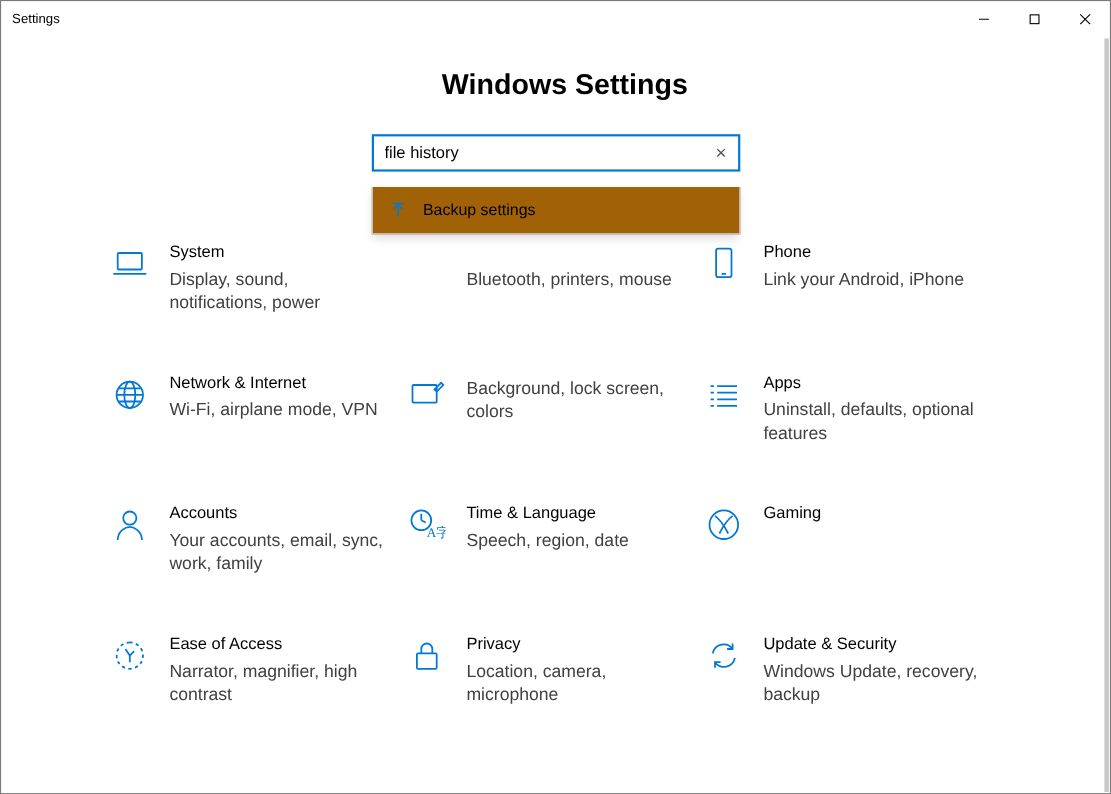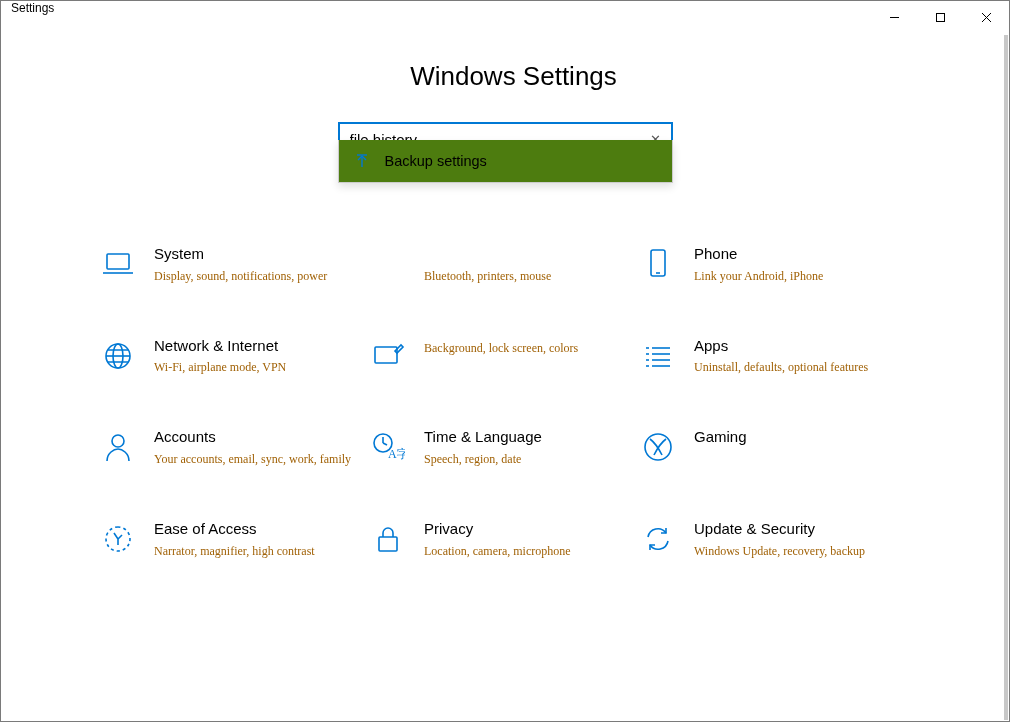--- a/index.html
+++ b/index.html
@@ -13,21 +13,21 @@
   }
   .window {
     width: 1010px; height: 722px;
     border: 1px solid #7a7a7a;
     position: relative;
     background: #fff;
   }
   .titlebar {
     height: 32px;
     display: flex;
-    align-items: flex-start;
+    align-items: center;
     justify-content: space-between;
     padding-left: 10px;
     font-size: 12px;
     color: #000;
     gap: 28px;
   }
   .title-left { display:flex; align-items:center; gap:6px; }
   .win-controls { display:flex; height:32px; }
   .win-btn {
     width:46px; height:32px;
@@ -35,21 +35,21 @@
     font-size:12px; font-family: "Segoe UI Symbol", sans-serif;
     cursor: default;
   }
   .win-btn svg { stroke:#000; stroke-width:1; fill:none; }
   .content {
     position: relative;
     height: calc(722px - 34px);
   }
   .page-title {
     text-align: center;
-    font-weight: 400;
+    font-weight: 700;
     font-size: 26px;
     margin-top: 28px;
     color: #000;
     padding-left: 17px;
   }
   .search-wrap {
     width: 335px;
     margin: 30px auto 0 auto;
     position: relative;
   }
@@ -71,24 +71,24 @@
     background: transparent;
   }
   .clear-btn {
     width: 30px; height: 100%;
     display:flex; align-items:center; justify-content:center;
     color:#555;
     font-size: 13px;
   }
   .suggestions {
     position:absolute;
-    top: 18px;
+    top: 48px;
     left: 0;
     width: 100%;
-    background: #4d7c0f;
+    background: #a16207;
     border: 1px solid #ccc;
     border-top: none;
     box-shadow: 0 4px 8px rgba(0,0,0,0.12);
     z-index: 10;
   }
   .suggestion-item {
     display:flex;
     align-items:center;
     gap: 14px;
     padding: 12px 14px;
@@ -97,21 +97,21 @@
   }
   .suggestion-item .sicon {
     width:18px; height:18px;
     display:flex; align-items:center; justify-content:center;
   }
   .grid {
     display: grid;
     grid-template-columns: repeat(3, 270px);
     column-gap: 0px;
     row-gap: 52px;
-    margin: 88px auto 0 auto;
+    margin: 64px auto 0 auto;
     width: 810px;
   }
   .tile {
     display:flex;
     align-items:flex-start;
     gap: 18px;
     cursor: default;
   }
   .tile .ticon {
     width: 36px; height:36px;
@@ -120,25 +120,24 @@
     margin-top:2px;
   }
   .tile .ticon svg { stroke:#0078d4; fill:none; stroke-width:1.6; }
   .tile .ttext { max-width: 200px; }
   .tile .tlabel {
     font-size: 15px;
     color:#000;
     line-height: 1.3;
   }
   .tile .tdesc {
-    font-size: 12px;
-    color:#a16207;
+    font-size: 16px;
+    color:#404040;
     margin-top: 4px;
     line-height: 1.35;
-    font-family: Liberation Serif, serif;
   }
   .scrollbar {
     position:absolute;
     right: 1px;
     top: 34px;
     bottom: 1px;
     width: 4px;
     background: #c8c8c8;
   }
 </style>

